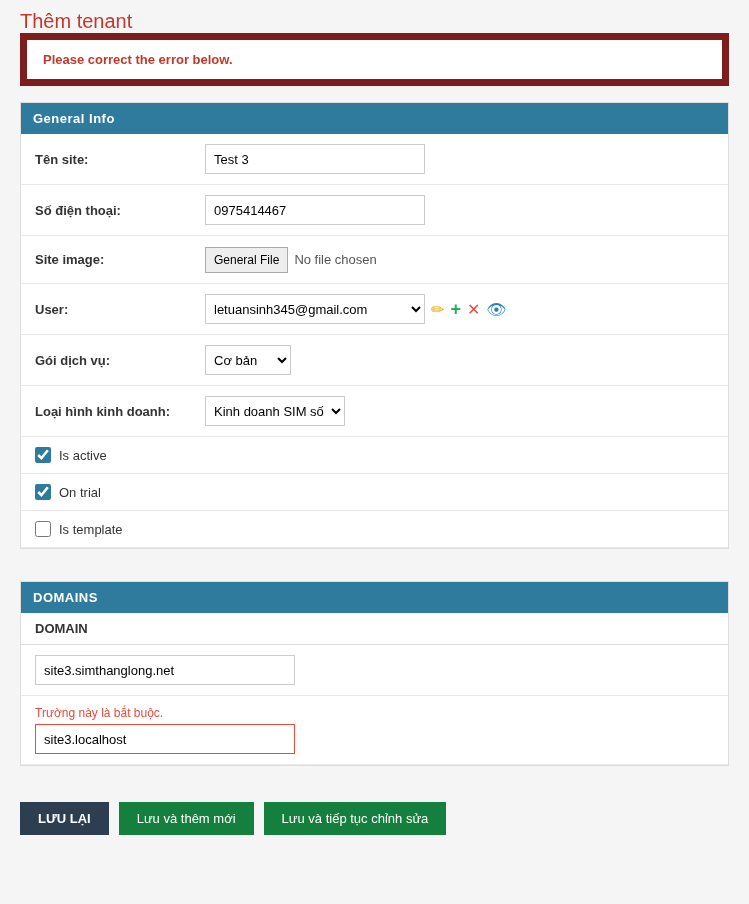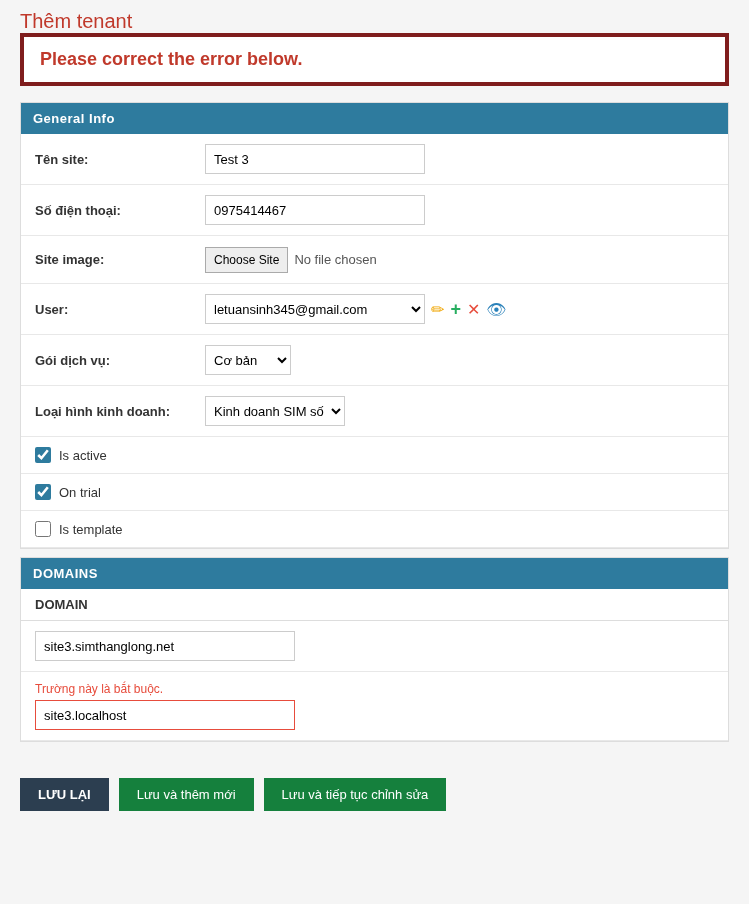--- a/index.html
+++ b/index.html
@@ -10,40 +10,40 @@
       color: #333;
       padding: 10px 20px;
     }
     h1.page-title {
       color: #c0392b;
       font-size: 20px;
       font-weight: normal;
       margin-bottom: 0;
     }
     .error-box {
-      border: 4px solid #7f1d1d;
+      border: 7px solid #7f1d1d;
       background: #fff;
       padding: 12px 16px;
       margin-bottom: 16px;
       color: #c0392b;
       font-weight: bold;
-      font-size: 18px;
+      font-size: 13px;
     }
     .section-header {
       background: #2e7b9e;
       color: #fff;
       padding: 8px 12px;
       font-size: 13px;
       font-weight: bold;
       letter-spacing: 0.5px;
     }
     .form-container {
       background: #fff;
       border: 1px solid #ddd;
-      margin-bottom: 8px;
+      margin-bottom: 32px;
     }
     .form-row {
       display: flex;
       align-items: center;
       padding: 10px 14px;
       border-bottom: 1px solid #e8e8e8;
       min-height: 48px;
     }
     .form-row:last-child {
       border-bottom: none;
@@ -190,21 +190,21 @@
   <div class="form-row">
     <div class="form-label">Số điện thoại:</div>
     <div class="form-field">
       <input class="form-input" type="text" value="0975414467" style="">
     </div>
   </div>
 
   <div class="form-row">
     <div class="form-label">Site image:</div>
     <div class="form-field">
-      <button class="file-btn">Choose Site</button>
+      <button class="file-btn">General File</button>
       <span class="file-no-chosen">No file chosen</span>
 
     </div>
   </div>
 
   <div class="form-row">
     <div class="form-label">User:</div>
     <div class="form-field">
       <select class="form-select" style="width:220px;">
         <option>letuansinh345@gmail.com</option>

